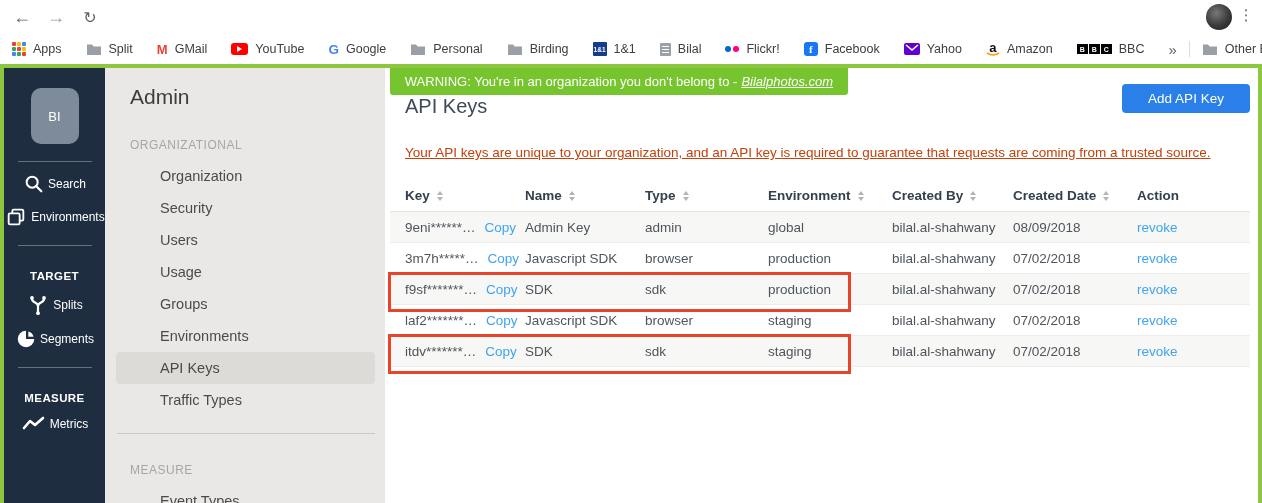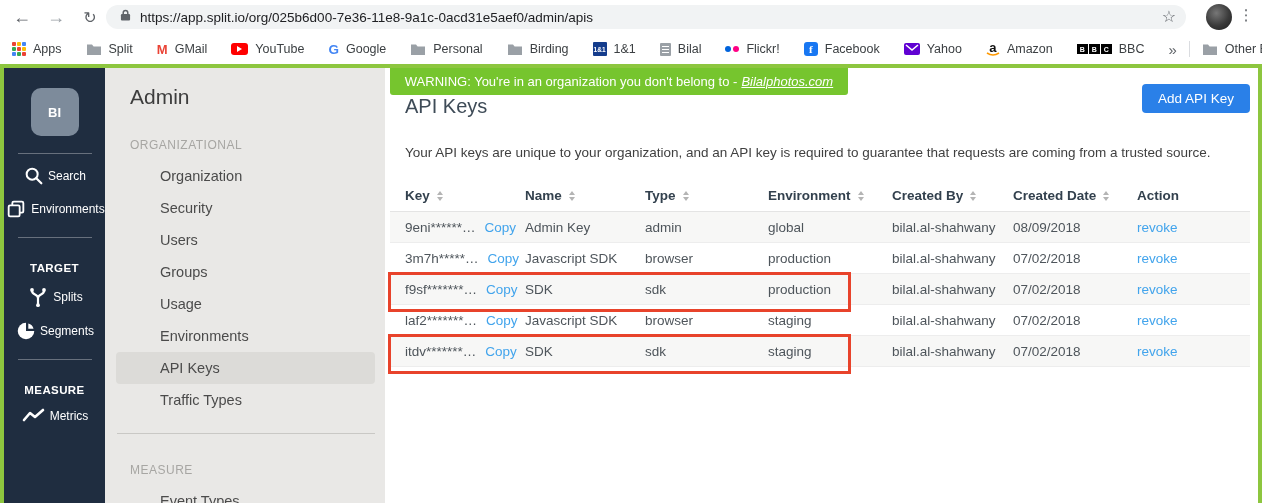--- a/index.html
+++ b/index.html
@@ -54,22 +54,22 @@
   .ic-bbc i { width:11px; height:10px; background:#000; color:#fff; font-style:normal; font-size:7px; font-weight:bold;
               display:flex; align-items:center; justify-content:center; }
   .bm-chevrons { font-size:15px; color:#5f6368; margin-right:0; }
 
   
   .app { position:absolute; top:64px; left:0; right:0; bottom:0; display:flex; background:#fff;
          border-top:4px solid #8dc63f; border-left:4px solid #8dc63f; border-right:5px solid #8dc63f; }
 
   
   .rail { width:101px; flex-shrink:0; background:#1f2d40; color:#fff; display:flex; flex-direction:column; align-items:center; }
-  .rail-avatar { margin-top:20px; width:48px; height:48px; border-radius:10px; background:#7d8b9b; color:#fff;
-                 font-size:13px; font-weight:bold; display:flex; align-items:center; justify-content:center; }
+  .rail-avatar { margin-top:20px; width:48px; height:56px; border-radius:10px; background:#7d8b9b; color:#fff;
+                 font-size:13px; font-weight:normal; display:flex; align-items:center; justify-content:center; }
   .rail-hr { width:74px; border:0; border-top:1px solid rgba(255,255,255,.32); margin-top:17px; }
   .rail-item { margin-top:11px; display:flex; align-items:center; gap:3px; cursor:pointer; }
   .rail-item svg { display:block; }
   .rail-label { font-size:12px; color:#fff; }
   .rail-section { margin-top:24px; font-size:11.5px; font-weight:bold; letter-spacing:.4px; color:#fff; }
 
   
   .admin { width:280px; flex-shrink:0; background:#e9e8e6; padding-top:17px; position:relative; }
   .admin-title { font-size:21px; color:#3d3d3d; margin-left:25px; font-weight:normal; }
   .admin-sec { margin:29px 0 8px 25px; font-size:12px; letter-spacing:.5px; color:#a7a6a3; }
@@ -79,23 +79,23 @@
   .admin-hr { border:0; border-top:1px solid #c9c8c5; margin:17px 10px 0 12px; }
 
   
   .main { flex:1; position:relative; background:#fff; padding:18px 8px 0 5px; }
   .warning-banner { position:absolute; top:0; left:5px; width:458px; height:27px; background:#76c52e;
                     border-radius:0 0 3px 3px; display:flex; align-items:center; justify-content:center;
                     color:#fff; font-size:13px; z-index:5; gap:4px; }
   .warning-banner a { color:#fff; text-decoration:underline; cursor:pointer;font-style:italic; }
   .main-head { display:flex; justify-content:space-between; align-items:flex-start; padding-left:15px; }
   .page-title { font-size:20px; color:#3e4b57; font-weight:normal; margin-top:9px; }
-  .add-btn { margin-top:-2px; width:108px; height:29px; background:#2a80e8; color:#fff; border:0; border-radius:4px;
+  .add-btn { margin-top:-2px; width:128px; height:29px; background:#2a80e8; color:#fff; border:0; border-radius:4px;
              font-size:13.5px; font-family:"Liberation Sans", sans-serif; cursor:pointer; }
-  .descr { margin:27px 0 0 15px; font-size:13.5px; color:#404040; }
+  .descr { margin:27px 0 0 15px; font-size:13.5px; color:#c2410c;text-decoration:underline; }
 
   .table { margin-top:21px; width:860px; }
   .tgrid { display:grid; grid-template-columns:135px 120px 123px 124px 121px 124px 113px; align-items:center; }
   .thead { border-bottom:1px solid #e4e4e4; padding:7px 0 8px 0; }
   .th { font-size:13.5px; font-weight:bold; color:#33414e; display:flex; align-items:center; cursor:pointer; }
   .th:first-child, .trow > :first-child { padding-left:15px; }
   .sort { display:inline-flex; flex-direction:column; gap:2px; margin-left:7px; }
   .sort i { display:block; width:0; height:0; border-left:3.5px solid transparent; border-right:3.5px solid transparent; }
   .sort .up { border-bottom:4px solid #b4b4b4; }
   .sort .dn { border-top:4px solid #b4b4b4; }
@@ -108,30 +108,20 @@
 </style>
 </head>
 <body>
 
 <div class="screen">
 
   <div class="topbar">
     <div class="nav-btn nav-back">←</div>
     <div class="nav-btn nav-fwd">→</div>
     <div class="nav-btn nav-reload">↻</div>
-    <div class="omnibox">
-      <span>
-        <svg width="11" height="14" viewBox="0 0 12 14">
-            <rect x="1" y="6" width="10" height="7" rx="1.2" fill="#5f6368"></rect>
-            <path d="M3.5 6.5 V4.5 a2.5 2.5 0 0 1 5 0 V6.5" stroke="#5f6368" stroke-width="1.6" fill="none"></path>
-          </svg>
-      </span>
-      <span class="url-text">https://app.split.io/org/025b6d00-7e36-11e8-9a1c-0acd31e5aef0/admin/apis</span>
-      <span class="star">☆</span>
-    </div>
     <div class="profile-avatar"></div>
     <div class="menu-dots">⋮</div>
   </div>
 
   <div class="bookmarks">
     <div class="bm">
       <span class="apps-grid">
         <i style="background:#ea4335"></i>
           <i style="background:#fbbc04"></i>
           <i style="background:#4285f4"></i>
@@ -296,22 +286,22 @@
         <span class="rail-label">Metrics</span>
       </div>
     </div>
 
     <div class="admin">
       <h1 class="admin-title">Admin</h1>
       <div class="admin-sec">ORGANIZATIONAL</div>
       <div class="admin-item">Organization</div>
       <div class="admin-item">Security</div>
       <div class="admin-item">Users</div>
+      <div class="admin-item">Usage</div>
       <div class="admin-item">Groups</div>
-      <div class="admin-item">Usage</div>
       <div class="admin-item">Environments</div>
       <div class="admin-item selected">API Keys</div>
       <div class="admin-item">Traffic Types</div>
       <hr class="admin-hr">
       <div class="admin-sec">MEASURE</div>
       <div class="admin-item">Event Types</div>
     </div>
 
     <div class="main">
       <div class="warning-banner">

